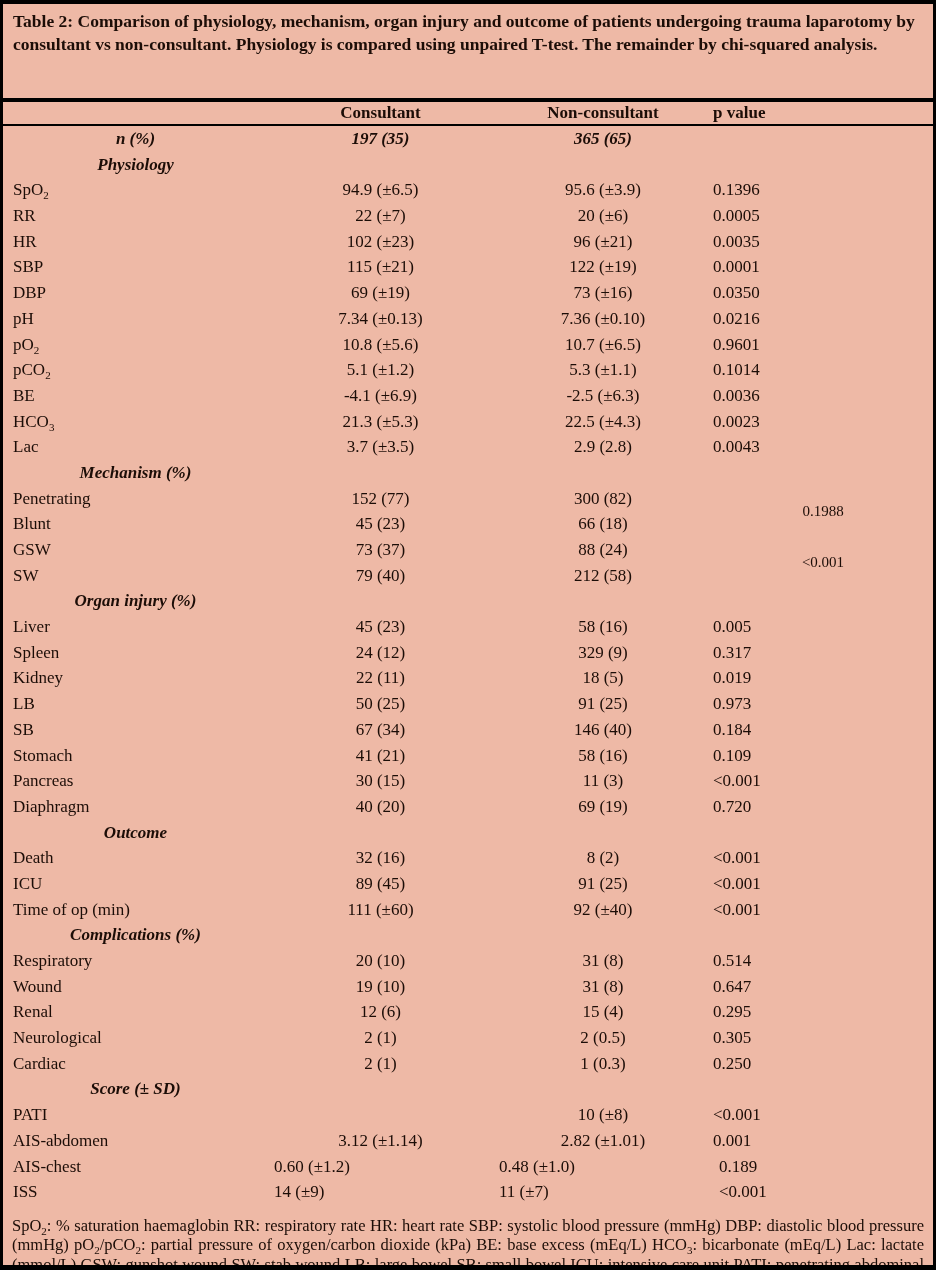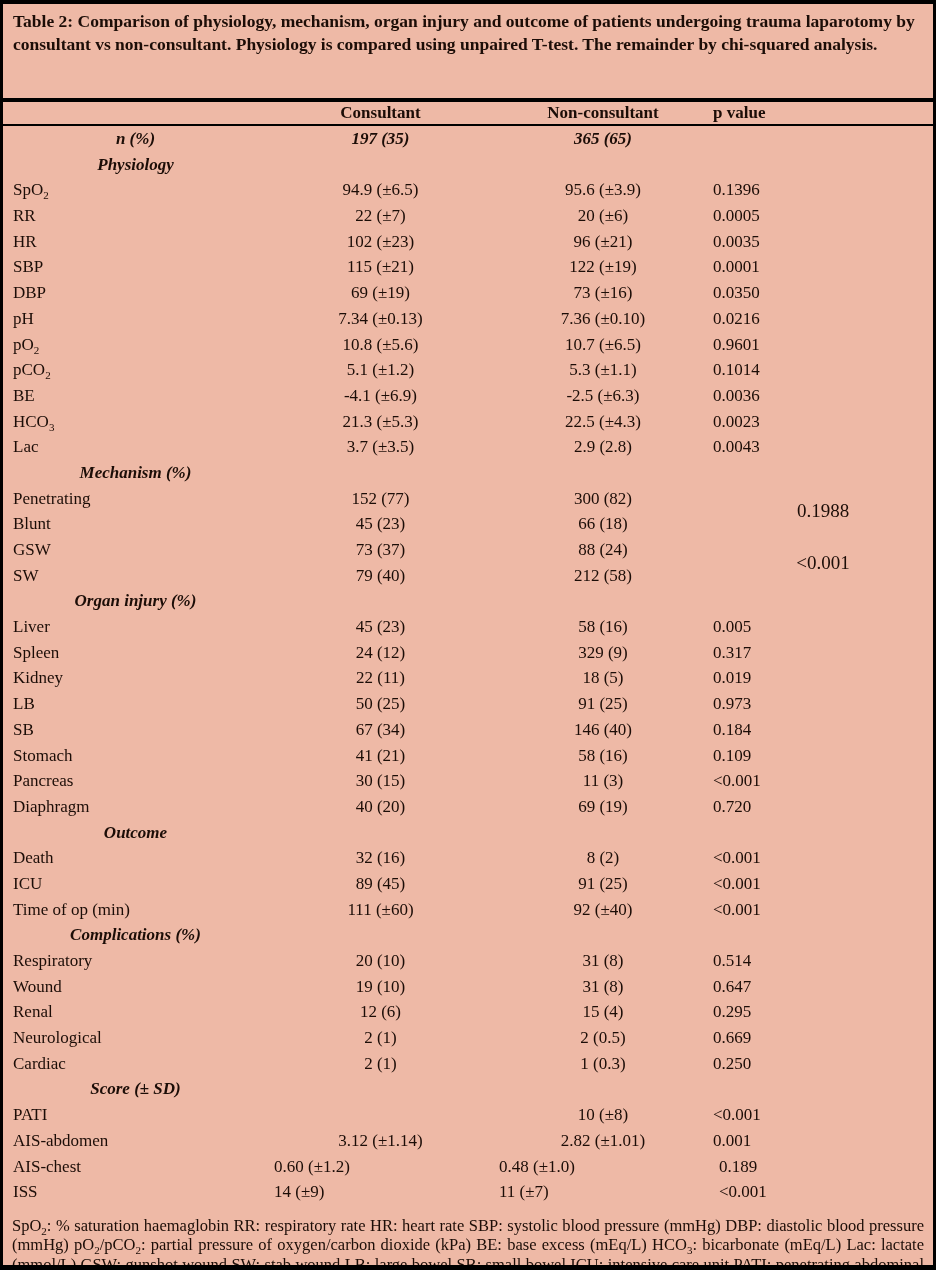--- a/index.html
+++ b/index.html
@@ -42,21 +42,21 @@
     text-align: center; padding-left: 0; font-weight: 700; font-style: italic;
   }
   .row.summary .v1, .row.summary .v2 { font-weight: 700; font-style: italic; }
   .row.shifted .v1, .row.shifted .v2, .row.shifted .v3 {
     text-align: left; padding-left: 6px; box-sizing: border-box;
   }
   .rowgroup { position: relative; }
   .rowgroup .span-p {
     position: absolute; top: 0; left: 710px; width: 220px; height: 100%;
     display: flex; align-items: center; justify-content: center;
-    font-size: 19px;
+    font-size: 15px;
   }
   .footer {
     padding: 11px 9px 0 9px;
     font-size: 16.5px;
     line-height: 19.4px;
     text-align: justify;
   }
   sub { font-size: 11px; line-height: 0; }
 </style>
 </head>
@@ -271,21 +271,21 @@
       <div class="row data">
         <div class="cell lab"><span>Renal</span></div>
         <div class="cell v1">12 (6)</div>
         <div class="cell v2">15 (4)</div>
         <div class="cell v3">0.295</div>
       </div>
       <div class="row data">
         <div class="cell lab"><span>Neurological</span></div>
         <div class="cell v1">2 (1)</div>
         <div class="cell v2">2 (0.5)</div>
-        <div class="cell v3">0.669</div>
+        <div class="cell v3">0.305</div>
       </div>
       <div class="row data">
         <div class="cell lab"><span>Cardiac</span></div>
         <div class="cell v1">2 (1)</div>
         <div class="cell v2">1 (0.3)</div>
         <div class="cell v3">0.250</div>
       </div>
       <div class="row section">
         <div class="cell lab"><span>Score (± SD)</span></div>
       </div>

